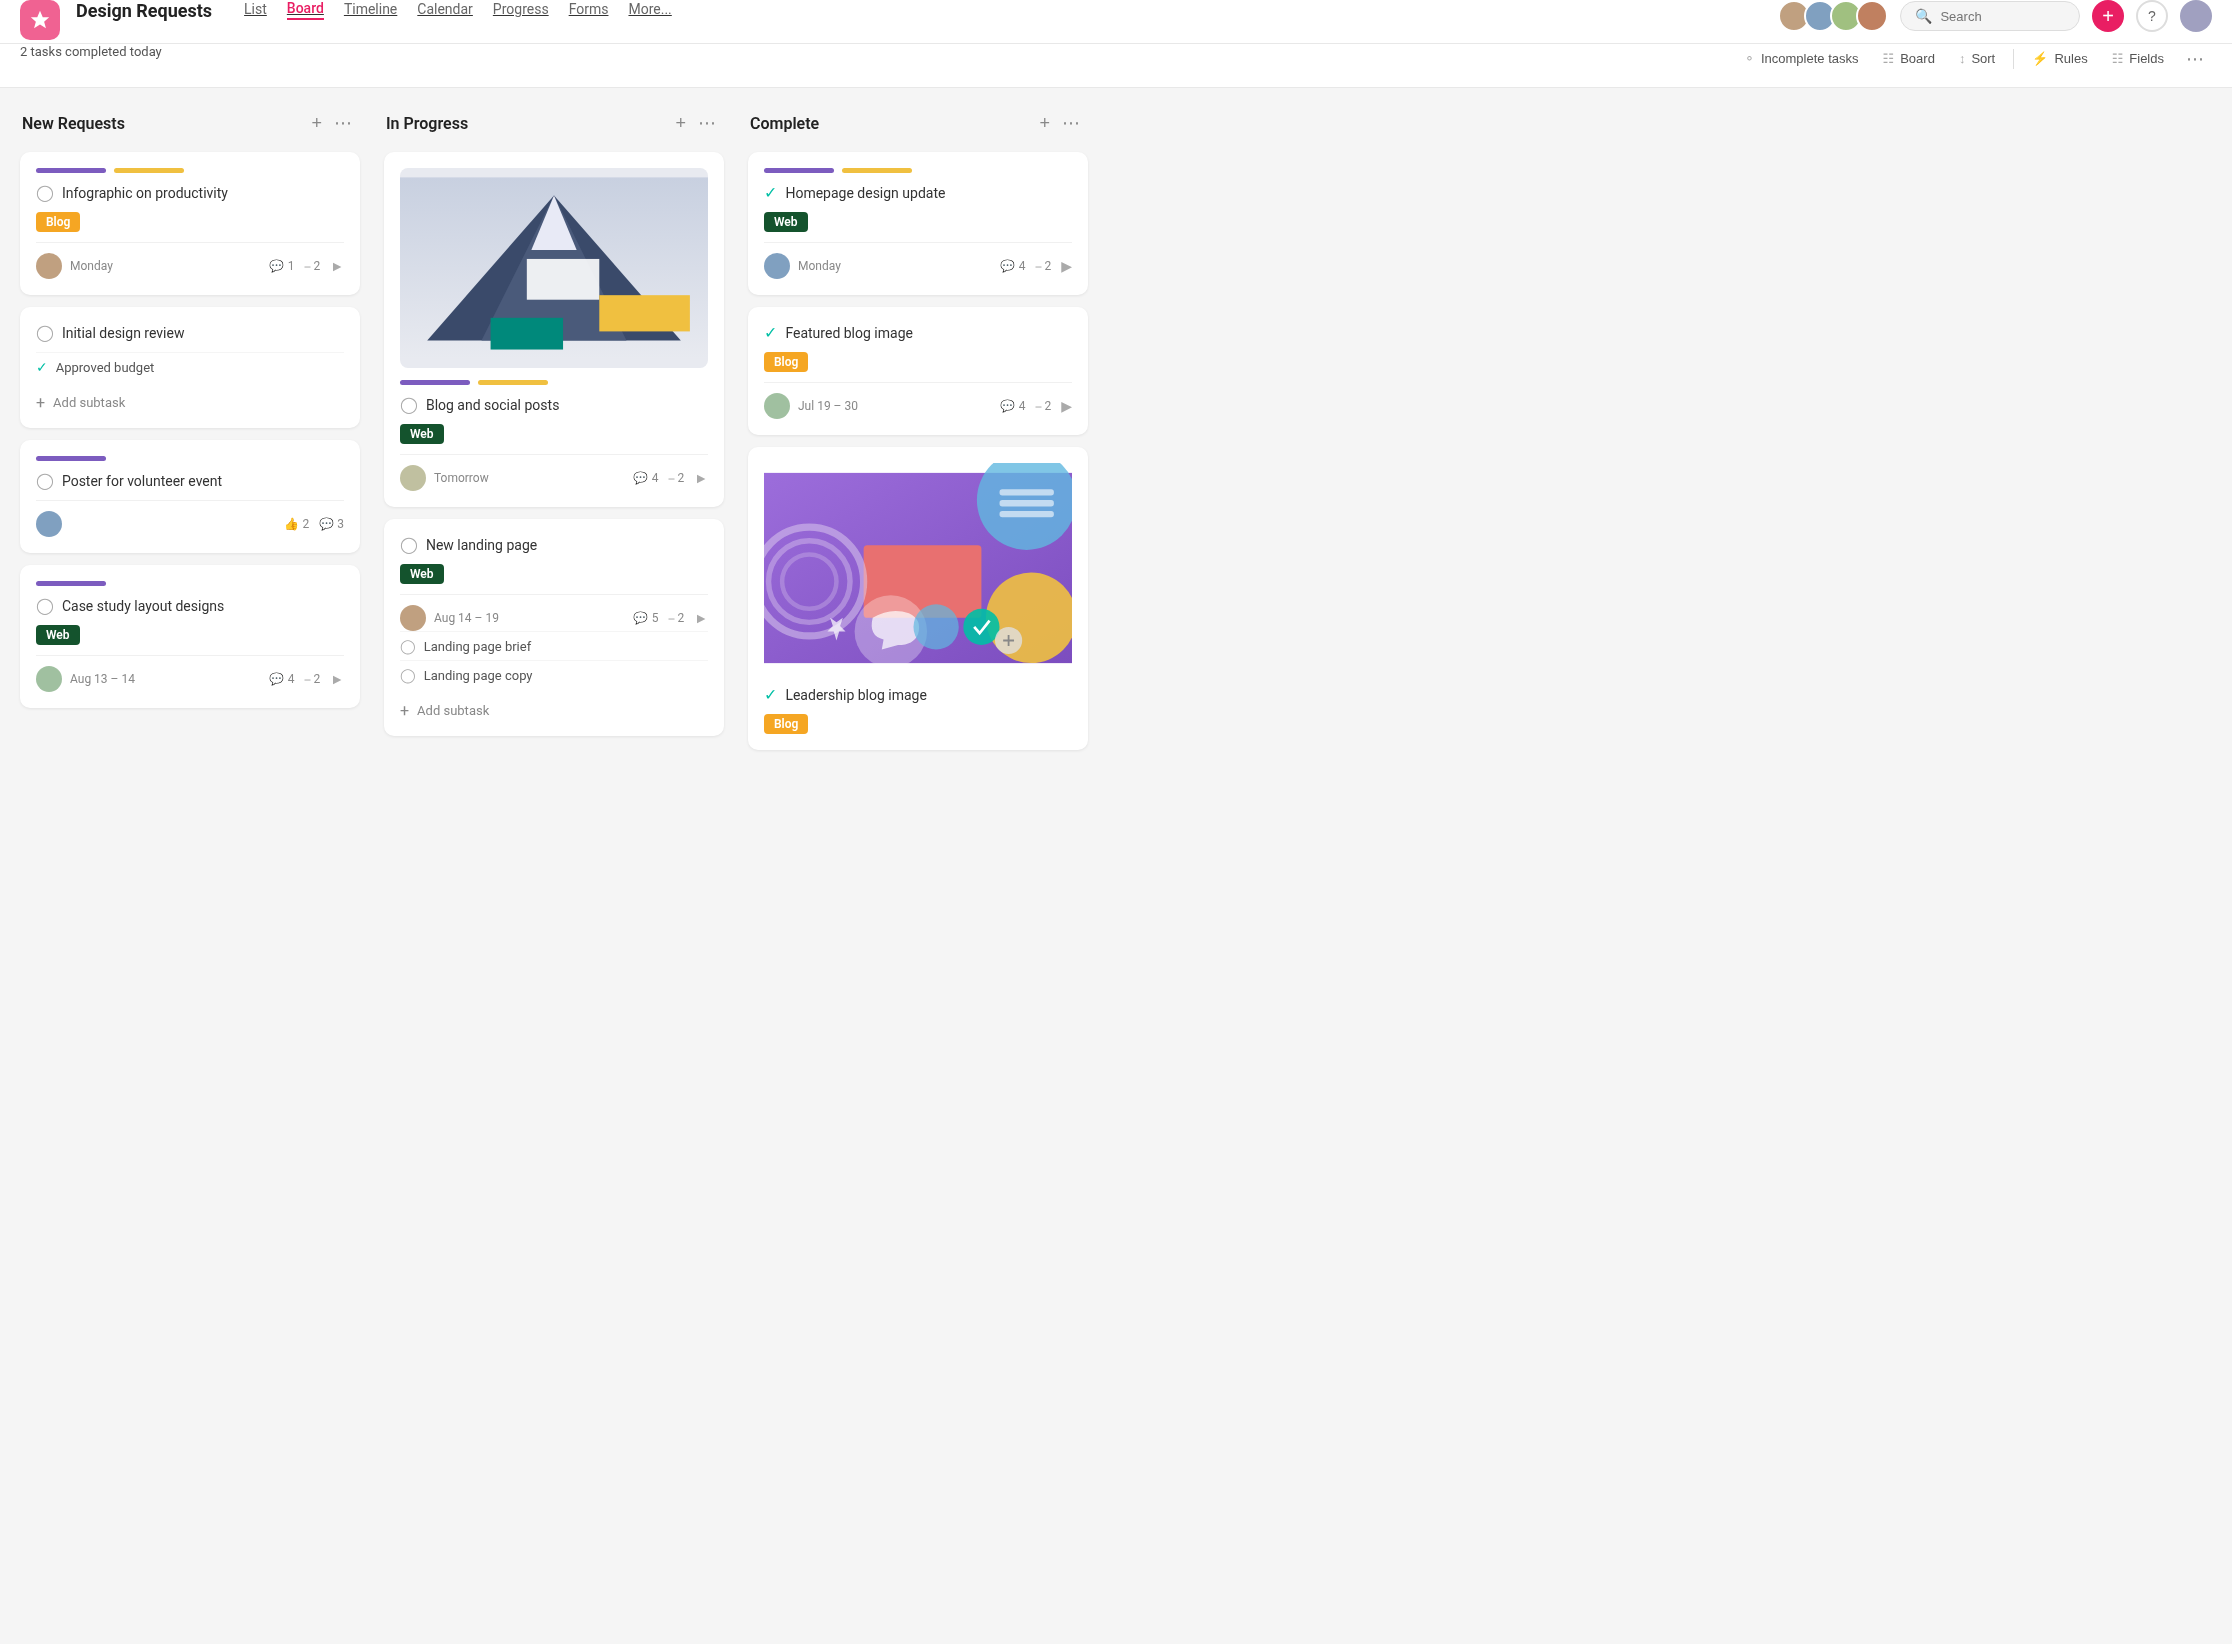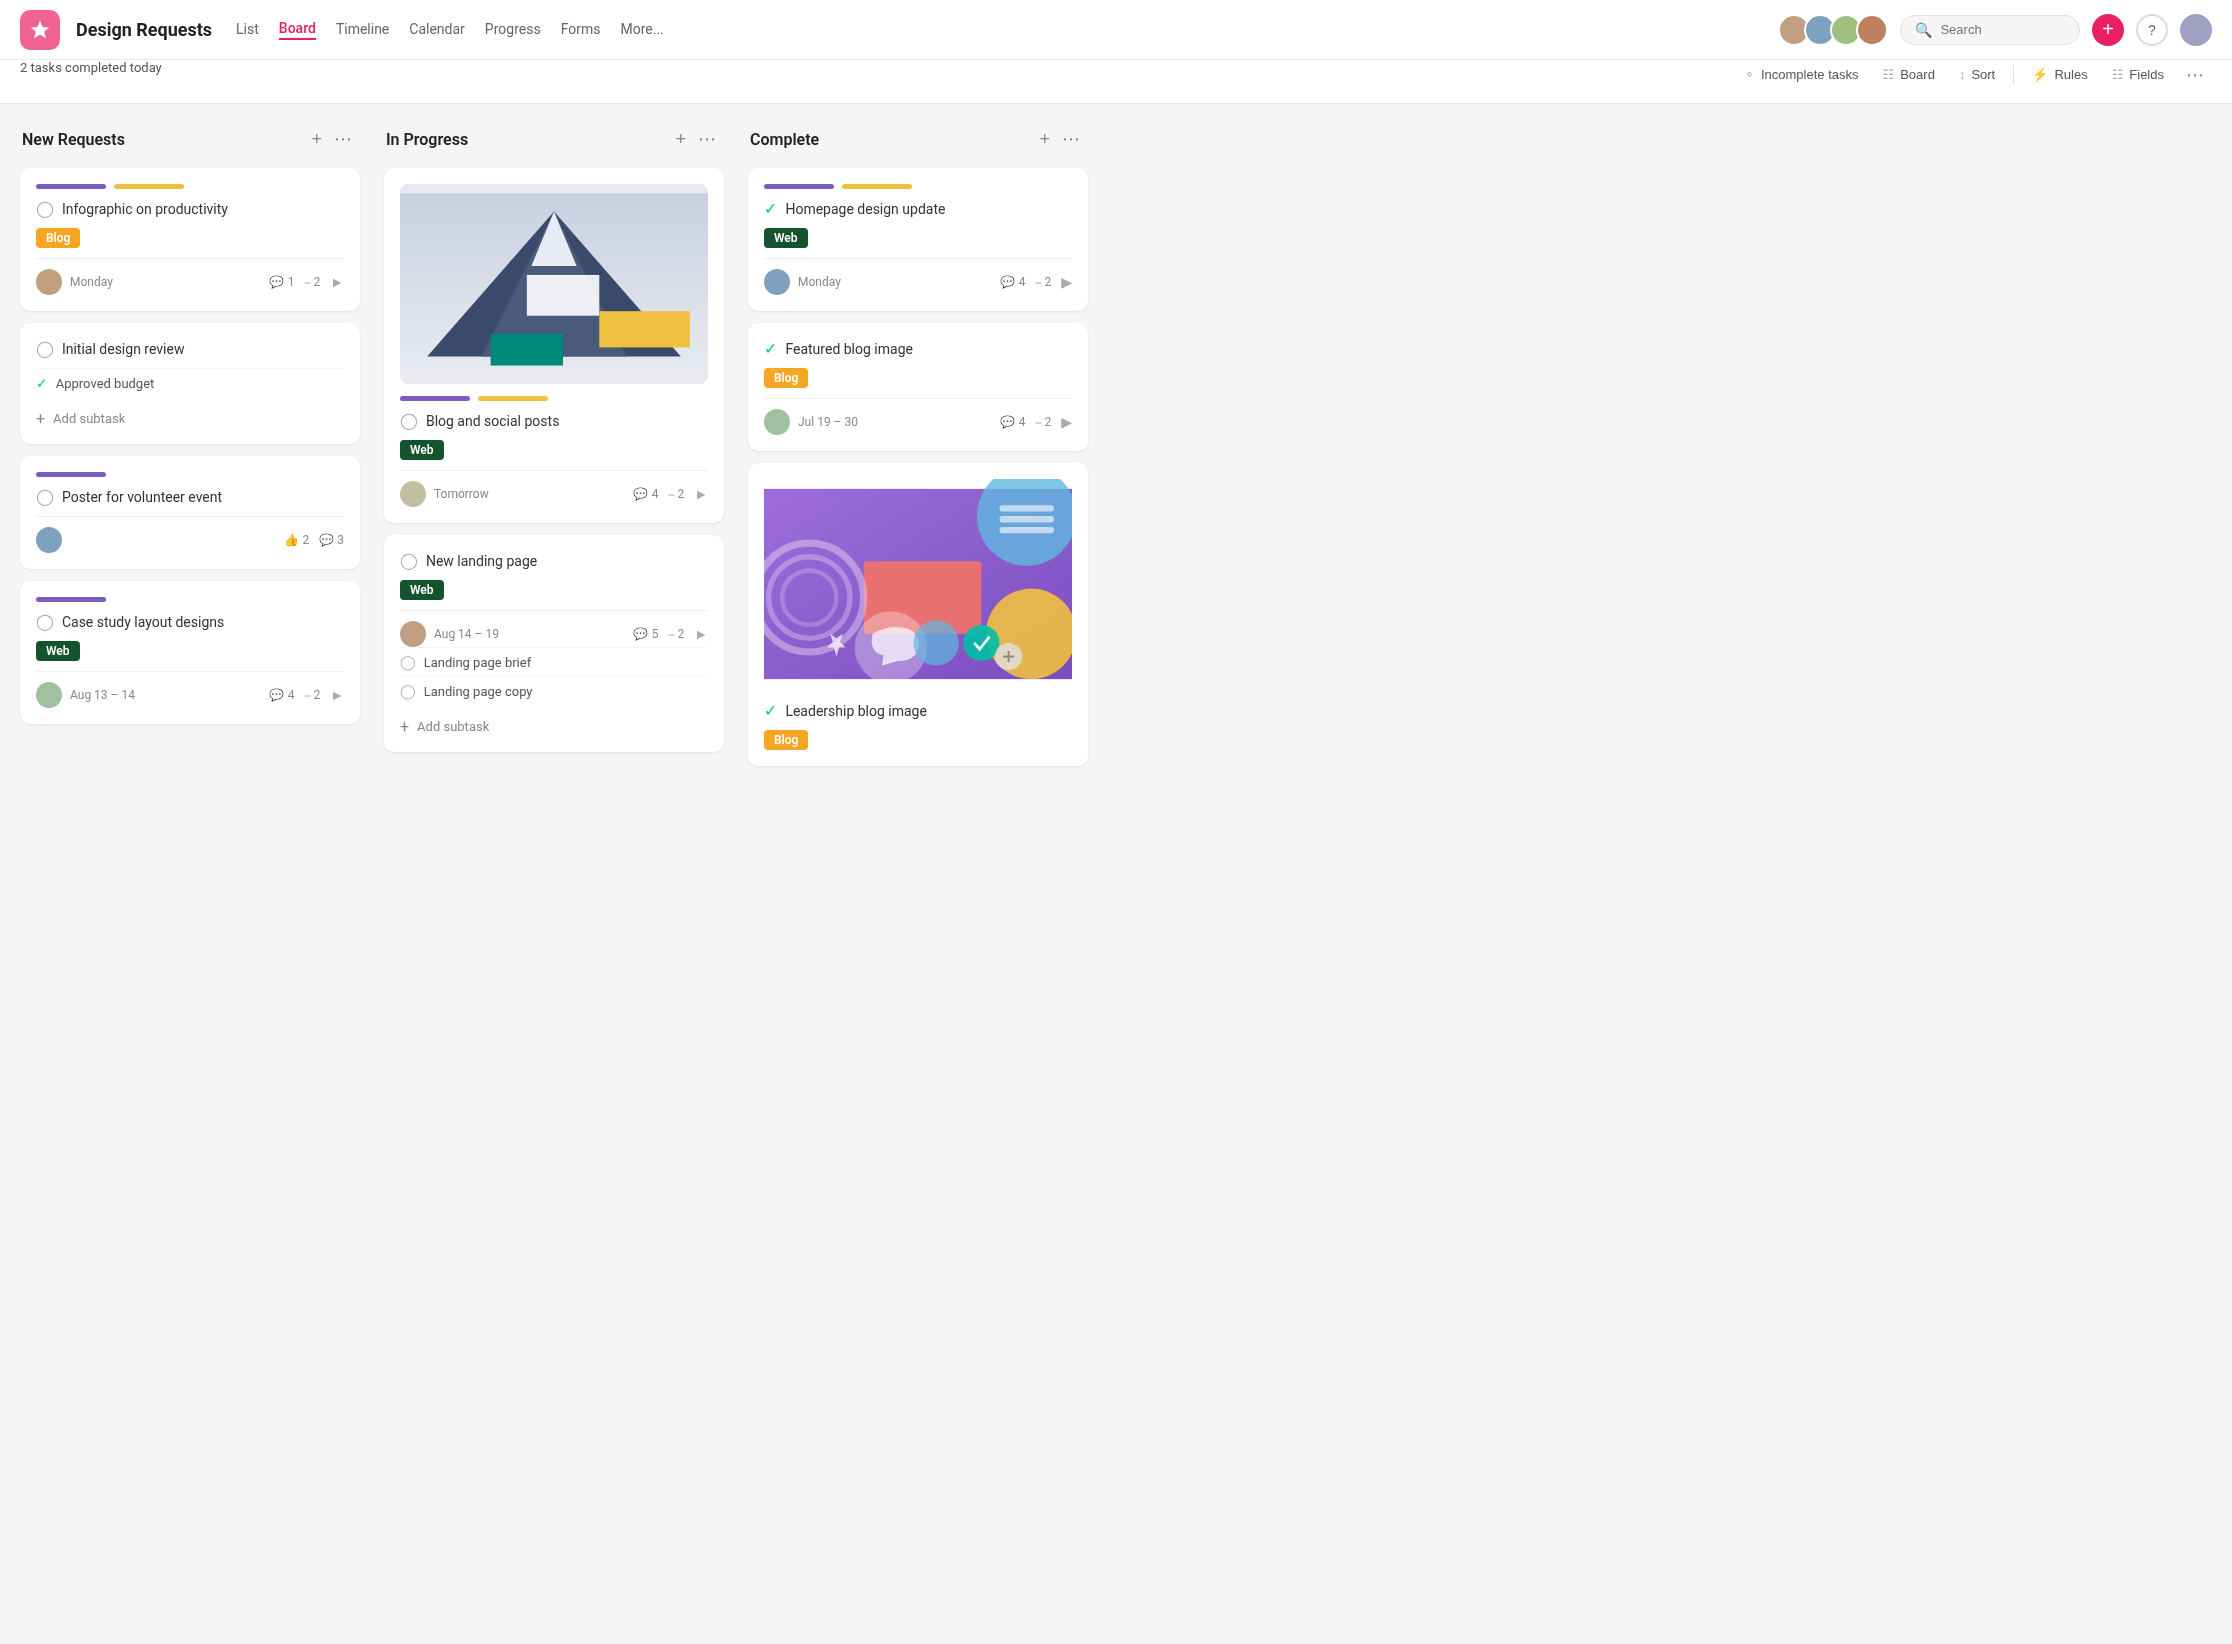--- a/index.html
+++ b/index.html
@@ -1,23 +1,23 @@
 <!DOCTYPE html>
 <html><head>
   <meta charset="utf-8">
   <style>
     * { box-sizing: border-box; margin: 0; padding: 0; }
     body { font-family: -apple-system, BlinkMacSystemFont, 'Segoe UI', Roboto, sans-serif; background: #f5f5f5; color: #333; font-size: 14px; }
 
     
-    .app-header { background: #fff; border-bottom: 1px solid #e8e8e8; padding: 0 20px; display: flex; align-items: center; height: 60px; gap: 16px; }
+    .app-header { background: #fff; border-bottom: 1px solid #e8e8e8; padding: 0 20px; display: flex; align-items: flex-start; height: 44px; gap: 16px; }
     .app-logo { width: 40px; height: 40px; background: #f06292; border-radius: 10px; display: flex; align-items: center; justify-content: center; flex-shrink: 0; }
     .app-logo svg { width: 22px; height: 22px; }
     .app-title { font-size: 18px; font-weight: 700; color: #222; white-space: nowrap; }
-    .header-nav { display: flex; align-items: center; gap: 20px; margin-left: 8px; }
+    .header-nav { display: flex; align-items: center; gap: 20px; margin-left: 16px; text-decoration: underline; }
     .nav-item { font-size: 14px; color: #666; cursor: pointer; padding-bottom: 2px; }
     .nav-item.active { color: #e91e63; border-bottom: 2px solid #e91e63; font-weight: 500; }
     .header-right { margin-left: auto; display: flex; align-items: center; gap: 12px; }
     .avatars { display: flex; }
     .avatar { width: 32px; height: 32px; border-radius: 50%; border: 2px solid #fff; margin-left: -6px; background: #ccc; overflow: hidden; display: flex; align-items: center; justify-content: center; font-size: 12px; font-weight: 600; color: #fff; }
     .avatar:first-child { margin-left: 0; }
     .avatar.a1 { background: #c0a080; }
     .avatar.a2 { background: #80a0c0; }
     .avatar.a3 { background: #a0c080; }
     .avatar.a4 { background: #c08060; }

